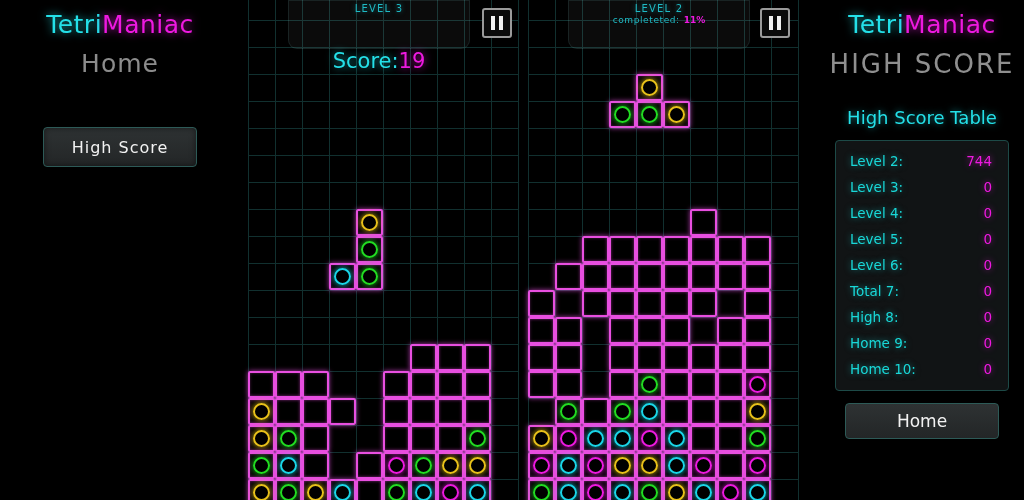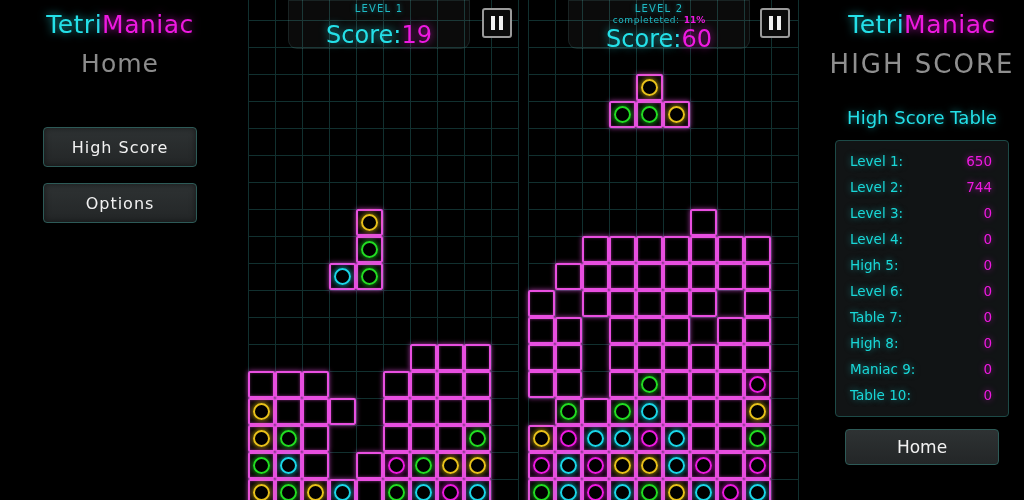--- a/index.html
+++ b/index.html
@@ -93,22 +93,23 @@
     color:#1fb9c4;font-size:10px;letter-spacing:1.2px;
     font-family:"DejaVu Sans", sans-serif;text-shadow:0 0 5px rgba(31,185,196,.55);
   }
   .compline{
     position:absolute;top:14px;left:0;width:100%;text-align:center;font-size:9px;
     font-family:"DejaVu Sans", sans-serif;
   }
   .compline .lbl{color:#1fb9c4;letter-spacing:.6px;}
   .compline .pct{color:#ee19e0;font-weight:bold;margin-left:4px;}
   .scoreline{
-    position:absolute;left:0;width:100%;text-align:center;font-size:24px;
+    position:absolute;left:0;width:100%;text-align:center;font-size:21px;
     font-family:"DejaVu Sans", sans-serif;
+    margin-top:28px;
   }
   .scoreline .lbl{color:#24e0e8;text-shadow:0 0 8px rgba(36,224,232,.7);}
   .scoreline .val{color:#ee19e0;text-shadow:0 0 8px rgba(238,25,224,.7);}
 
   .pause{
     position:absolute;top:8px;width:26px;height:26px;border:2px solid #9a9a9a;
     border-radius:3px;background:#0a0a0a;
     display:flex;align-items:center;justify-content:center;gap:4px;
   }
   .pause i{display:block;width:4px;height:14px;background:#f0f0f0;}
@@ -118,21 +119,20 @@
 
 <div class="screen">
 
   <div class="panel">
     <div class="brand">
       <span class="t1">Tetri</span><span class="t2">Maniac</span>
     </div>
     <div class="subtitle">Home</div>
     <div class="menu">
       <div class="btn small">High Score</div>
-      <div class="btn small">Options</div>
     </div>
   </div>
 
   <div class="board" id="board0">
     <div class="grid">
         <div class="gline v" style="left: 0px;"></div>
         <div class="gline v" style="left: 27px;"></div>
         <div class="gline v" style="left: 54px;"></div>
         <div class="gline v" style="left: 81px;"></div>
         <div class="gline v" style="left: 108px;"></div>
@@ -245,21 +245,21 @@
           <div class="dot c-g"></div>
         </div>
         <div class="cell blk" style="left: 81px; top: 263px;">
           <div class="dot c-c"></div>
         </div>
         <div class="cell blk" style="left: 108px; top: 263px;">
           <div class="dot c-g"></div>
         </div>
       </div>
     <div class="scorebox">
-      <div class="levelline">LEVEL 1</div>
+      <div class="levelline">LEVEL 3</div>
       <div class="scoreline" style="top:20px;">
         <span class="lbl">Score:</span><span class="val">19</span>
       </div>
     </div>
     <div class="pause" style="right:8px;">
       <i></i>
         <i></i>
     </div>
   </div>
 
@@ -446,75 +446,68 @@
         </div>
         <div class="cell blk" style="left: 135px; top: 101px;">
           <div class="dot c-y"></div>
         </div>
       </div>
     <div class="scorebox">
       <div class="levelline">LEVEL 2</div>
       <div class="compline">
         <span class="lbl">completeted:</span><span class="pct">11%</span>
       </div>
-      <div class="scoreline" style="top:24px;">
-        <span class="lbl">Score:</span><span class="val">60</span>
-      </div>
     </div>
     <div class="pause" style="right:10px;">
       <i></i>
         <i></i>
     </div>
   </div>
 
   <div class="panel panel-right">
     <div class="brand">
       <span class="t1">Tetri</span><span class="t2">Maniac</span>
     </div>
     <div class="subtitle hs">HIGH SCORE</div>
     <div class="hs-title">High Score Table</div>
     <div class="hs-table" id="hs-table">
         <div class="hs-row">
-          <span class="hs-lvl">Level 1:</span>
-          <span class="hs-val">650</span>
-        </div>
-        <div class="hs-row">
           <span class="hs-lvl">Level 2:</span>
           <span class="hs-val">744</span>
         </div>
         <div class="hs-row">
           <span class="hs-lvl">Level 3:</span>
           <span class="hs-val">0</span>
         </div>
         <div class="hs-row">
           <span class="hs-lvl">Level 4:</span>
           <span class="hs-val">0</span>
         </div>
         <div class="hs-row">
-          <span class="hs-lvl">High 5:</span>
+          <span class="hs-lvl">Level 5:</span>
           <span class="hs-val">0</span>
         </div>
         <div class="hs-row">
           <span class="hs-lvl">Level 6:</span>
           <span class="hs-val">0</span>
         </div>
         <div class="hs-row">
-          <span class="hs-lvl">Table 7:</span>
+          <span class="hs-lvl">Total 7:</span>
           <span class="hs-val">0</span>
         </div>
         <div class="hs-row">
           <span class="hs-lvl">High 8:</span>
           <span class="hs-val">0</span>
         </div>
         <div class="hs-row">
-          <span class="hs-lvl">Maniac 9:</span>
-          <span class="hs-val">0</span>
-        </div>
-        <div class="hs-row">
-          <span class="hs-lvl">Table 10:</span>
+          <span class="hs-lvl">Home 9:</span>
+          <span class="hs-val">0</span>
+        </div>
+        <div class="hs-row">
+          <span class="hs-lvl">Home 10:</span>
           <span class="hs-val">0</span>
         </div>
       </div>
     <div class="home-wrap">
       <div class="home-btn">Home</div>
     </div>
   </div>
 
 </div>
 

